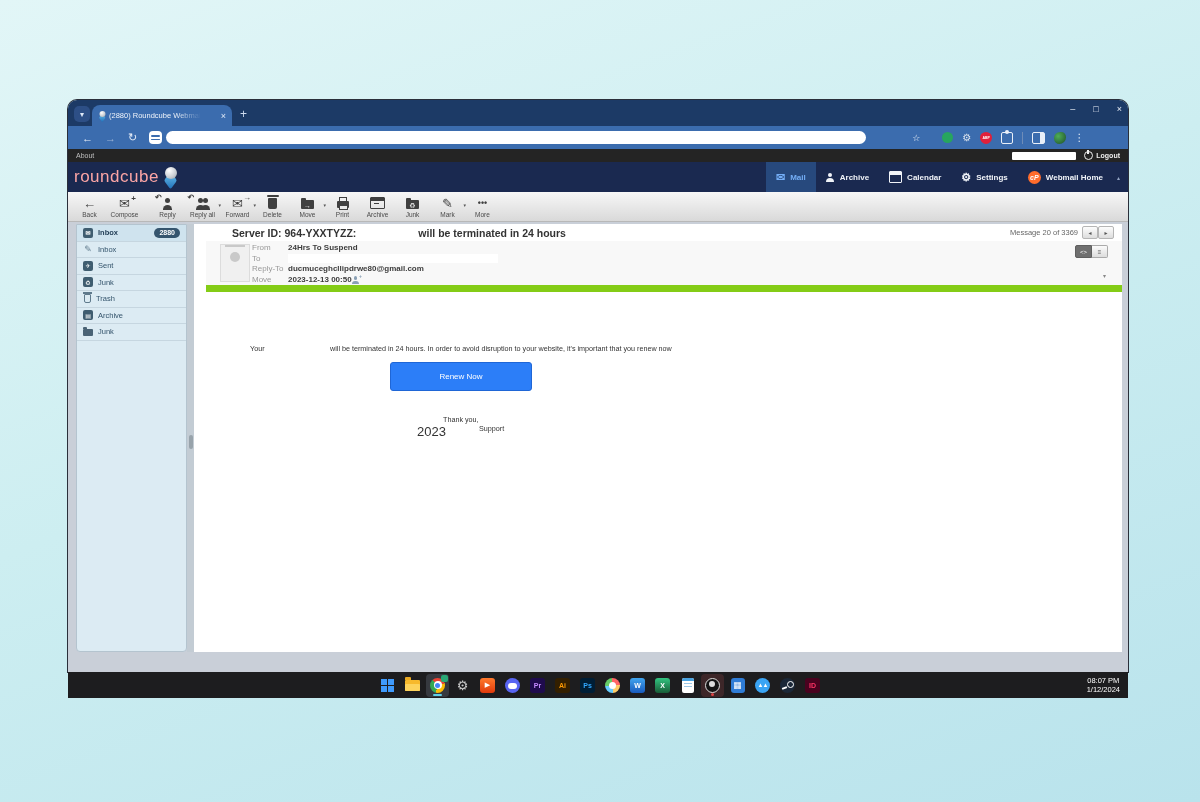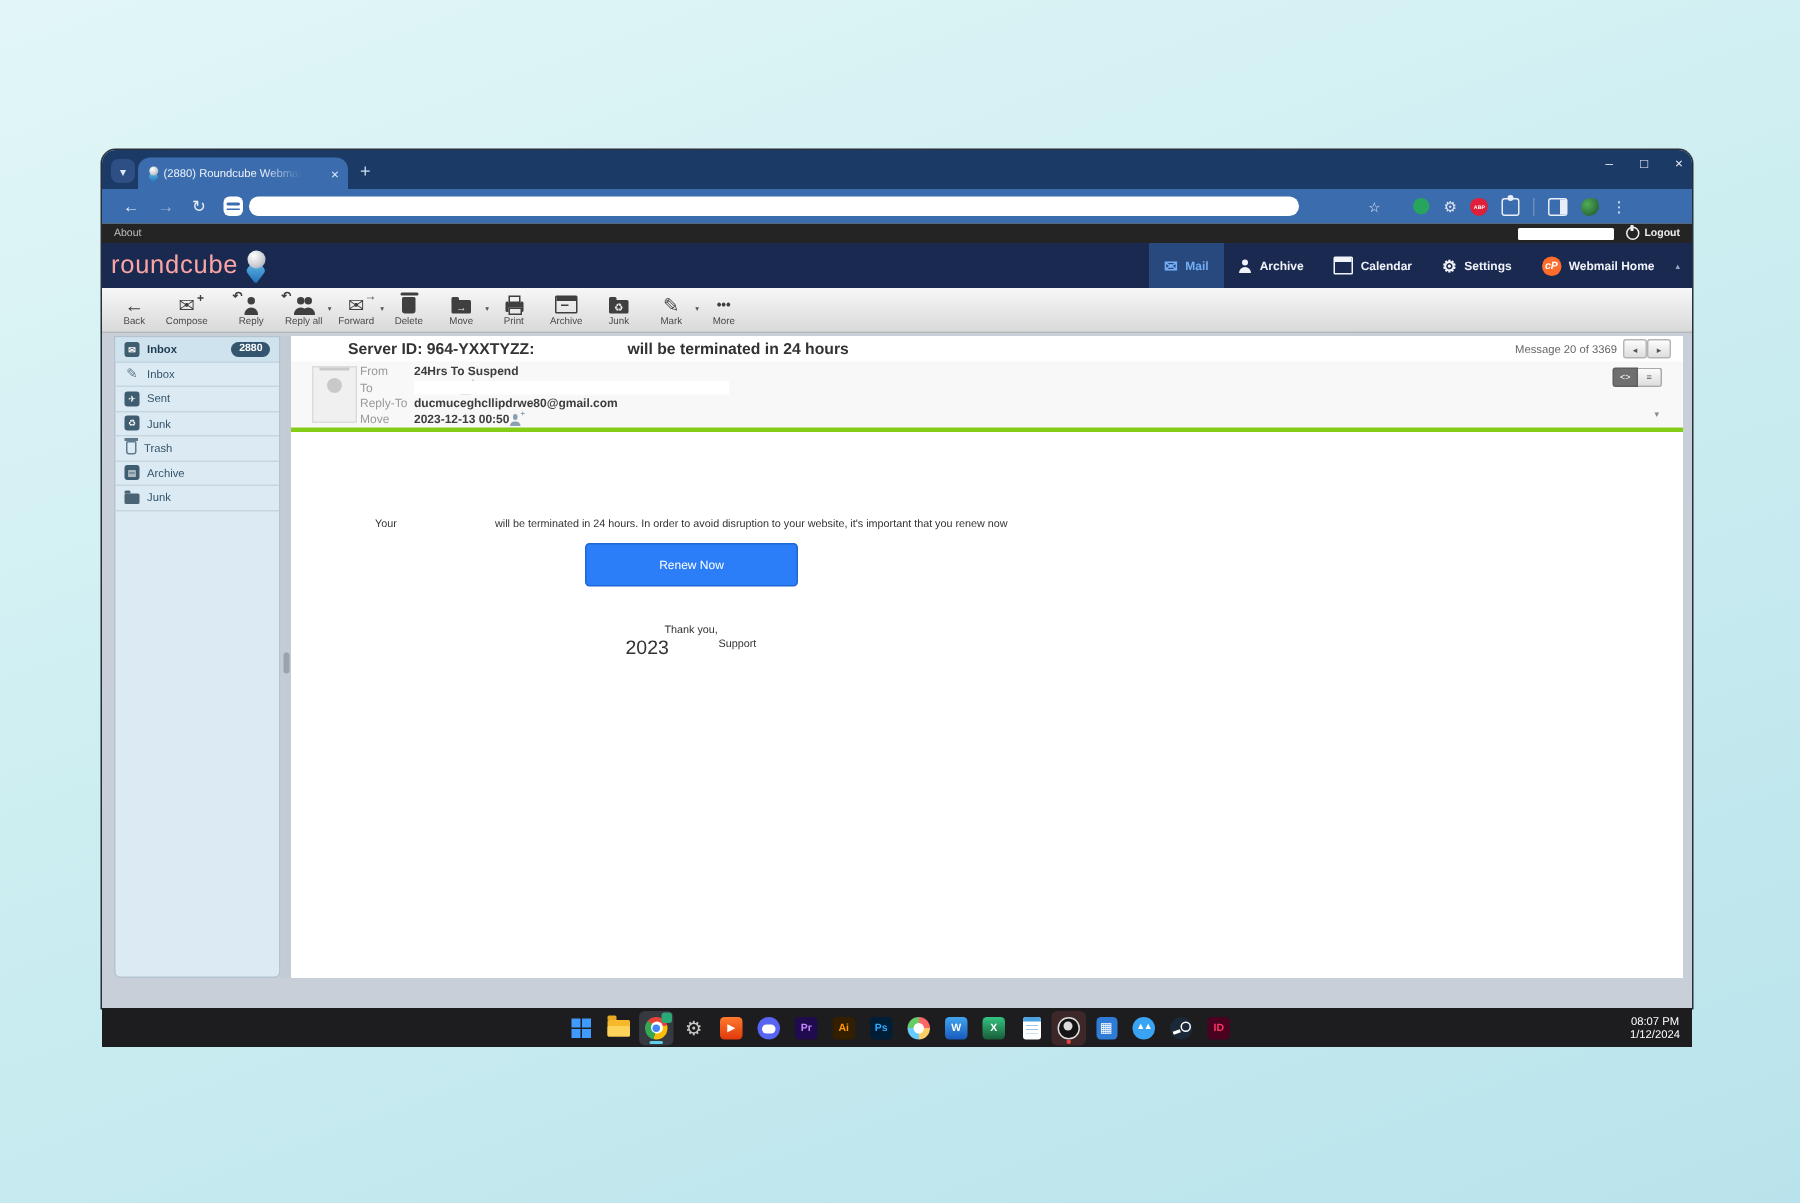--- a/index.html
+++ b/index.html
@@ -93,21 +93,21 @@
   .badge{margin-left:auto;background:#35556e;color:#fff;font-size:7px;font-weight:bold;border-radius:8px;padding:1.5px 5px;}
   .splitter{position:absolute;left:119px;top:2px;width:7px;bottom:6px;background:#c3ccd4;}
   .grip{position:absolute;left:1.5px;top:211px;width:4px;height:14px;background:#98a3ab;border-radius:2px;}
   .main{position:absolute;left:126px;top:2px;width:928px;bottom:6px;background:#fff;overflow:hidden;}
   .subjrow{position:absolute;left:0;top:0;right:0;height:17px;display:flex;align-items:center;padding-left:38px;}
   .subj{font-size:10.5px;font-weight:bold;color:#333;white-space:nowrap;}
   .subjgap{display:inline-block;width:62px;}
   .msgnav{margin-left:auto;display:flex;align-items:center;gap:0;padding-right:8px;}
   .counter{font-size:7.5px;color:#666;margin-right:4px;}
   .navbtn{width:14px;height:11px;border:1px solid #b5b5b5;border-radius:2px;background:linear-gradient(#fdfdfd,#ddd);color:#555;font-size:6px;display:flex;align-items:center;justify-content:center;}
-  .hdrblock{position:absolute;left:0;top:17px;right:0;height:44px;background:#f8f8f8;border-bottom:3px solid #84cc16;}
+  .hdrblock{position:absolute;left:12px;top:17px;right:0;height:44px;background:#f8f8f8;border-bottom:7px solid #84cc16;}
   .avatar{position:absolute;left:14px;top:3px;width:28px;height:36px;background:#f0f0f0;border:1px solid #dcdcdc;overflow:hidden;}
   .avper{position:relative;width:100%;height:100%;}
   .avper::before{content:"";position:absolute;left:9px;top:7px;width:10px;height:10px;border-radius:50%;background:#c9c9c9;}
   .avper::after{content:"";position:absolute;left:4px;bottom:-2px;width:20px;height:12px;border-radius:10px 10px 0 0;background:#c9c9c9;}
   .hrow{position:absolute;left:46px;font-size:8px;color:#999;}
   .hval{position:absolute;left:82px;font-size:8px;font-weight:bold;color:#3d3d3d;display:flex;align-items:center;gap:3px;flex-direction:column;}
   .contactico{position:relative;width:8px;height:8px;display:inline-block;}
   .contactico::before{content:"";position:absolute;left:2px;top:0;width:3.5px;height:3.5px;border-radius:50%;background:#8aa0b5;}
   .contactico::after{content:"+";position:absolute;right:-2px;top:-3px;font-size:5px;color:#8aa0b5;}
   .contactico i{position:absolute;left:0.5px;bottom:0;width:7px;height:3.5px;border-radius:3.5px 3.5px 0 0;background:#8aa0b5;}

